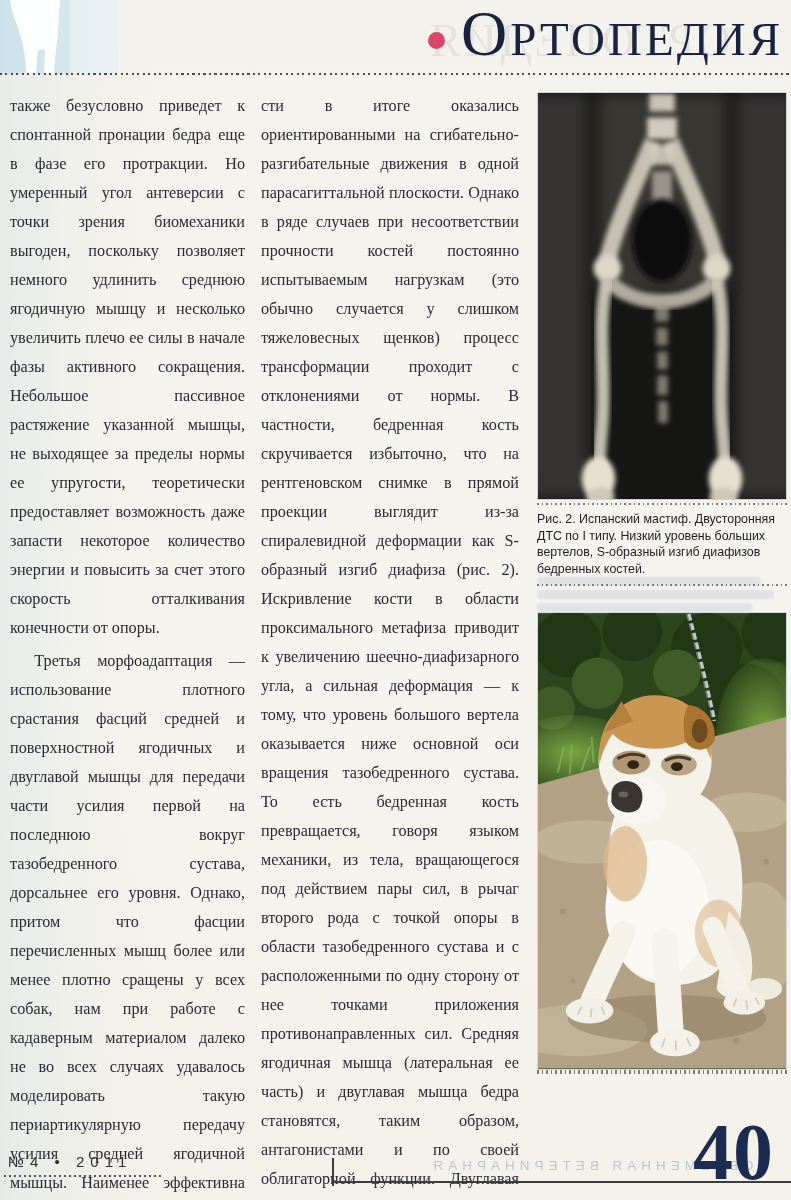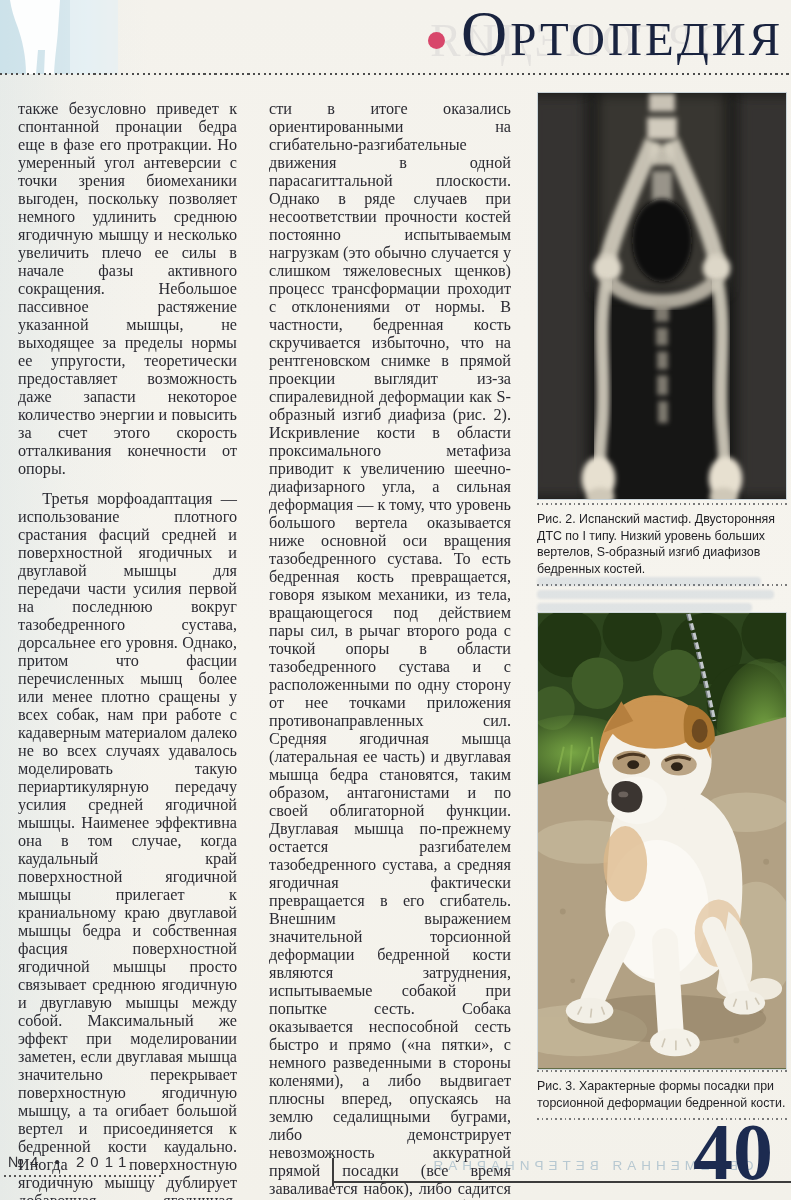--- a/index.html
+++ b/index.html
@@ -22,21 +22,21 @@
   .title .cap{font-size:64px;}
   .title .rest{font-size:47px;text-align:center;}
   .ghost-title{
     position:absolute;top:14px;right:60px;font-size:46px;letter-spacing:3px;
     color:rgba(25,35,63,.07);transform:scaleX(-1);white-space:nowrap;pointer-events:none;
   }
   .dotted{background-image:repeating-linear-gradient(90deg,#4c4c4c 0 2px,transparent 2px 5.5px);height:2.4px;}
   .header-rule{position:absolute;left:0;top:73px;width:791px;}
 
   
-  .col p{margin:12px;text-align:justify;font-size:16.2px;line-height:18px;}
+  .col p{margin:4px;text-align:justify;font-size:16.2px;line-height:29px;}
   .col p.indent{text-indent:1.5em;}
   .col-left{position:absolute;left:6px;top:88px;width:243px;}
   .col-mid{position:absolute;left:257px;top:88px;width:266px;}
 
   
   .col-right{position:absolute;left:537px;top:92px;width:298px;}
   .figure{margin:0;}
   .xray-box{width:250px;height:408px;border:1px solid #c9d3d8;box-sizing:border-box;background:#141414;}
   .photo-box{position:absolute;top:520px;width:250px;height:458px;border:1px solid #cfd8dc;box-sizing:border-box;background:#4a5c33;}
   .xray-box svg,.photo-box svg{display:block;width:100%;height:100%;}
@@ -266,21 +266,20 @@
           <g stroke="#cfc7b6" stroke-width="1.6">
             <path d="M44,396 l-4,8 M54,398 l-1,9 M64,396 l3,8"></path>
             <path d="M128,428 l-3,9 M139,430 l0,10 M150,428 l4,8"></path>
             <path d="M200,388 l-3,8 M210,390 l1,9 M219,387 l4,7"></path>
           </g>
         </svg>
       </div>
 
       <div class="cap-block capblock-fig3">
         <div class="cap-dotted"></div>
-        <figcaption class="caption">Рис. 3. Характерные формы посадки при торсионной деформации бедренной кости.</figcaption>
         <div class="cap-dotted"></div>
       </div>
     </figure>
   </aside>
 
   <div class="issue">№4 • 2011</div>
   <div class="issue-dotted"></div>
   <div class="footer-tick"></div>
   <div class="footer-rule"></div>
   <div class="ghost-footer">СОВРЕМЕННАЯ ВЕТЕРИНАРНАЯ</div>

